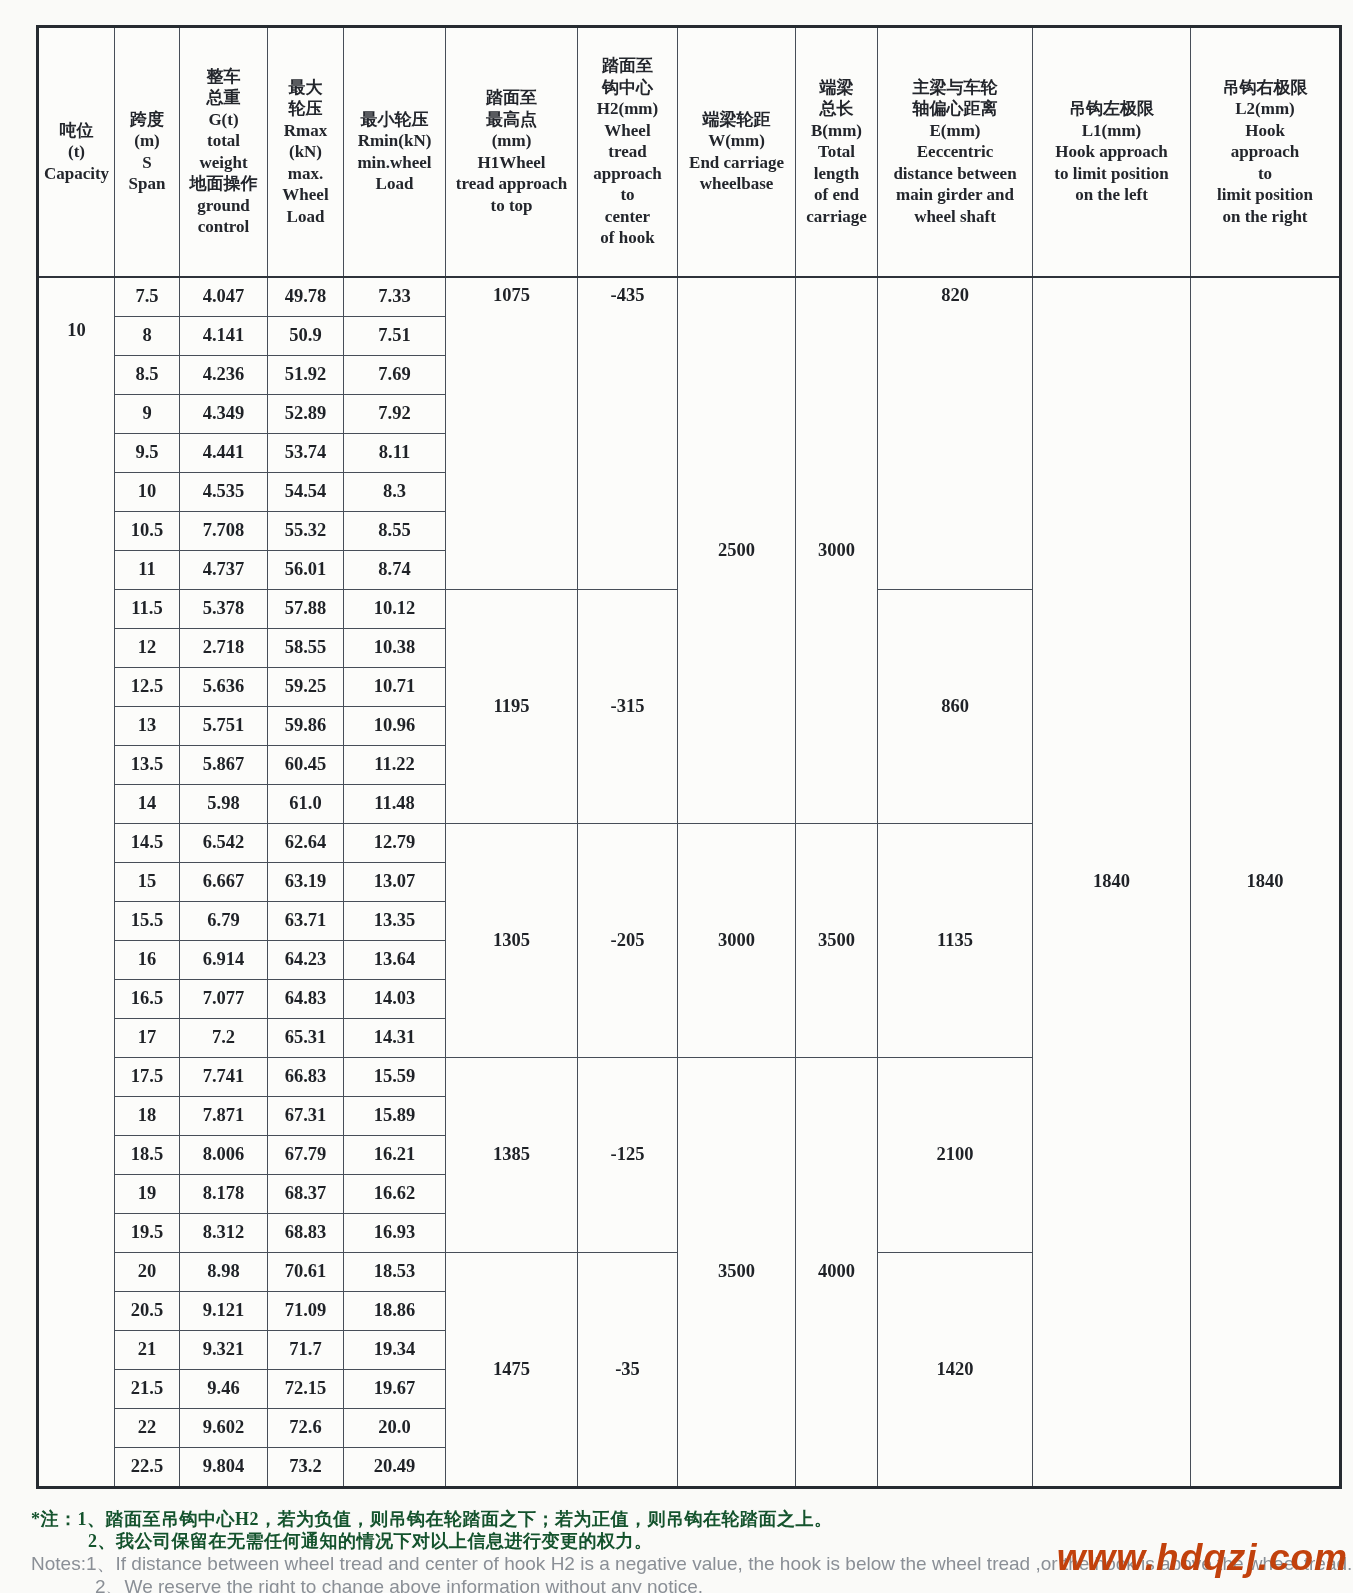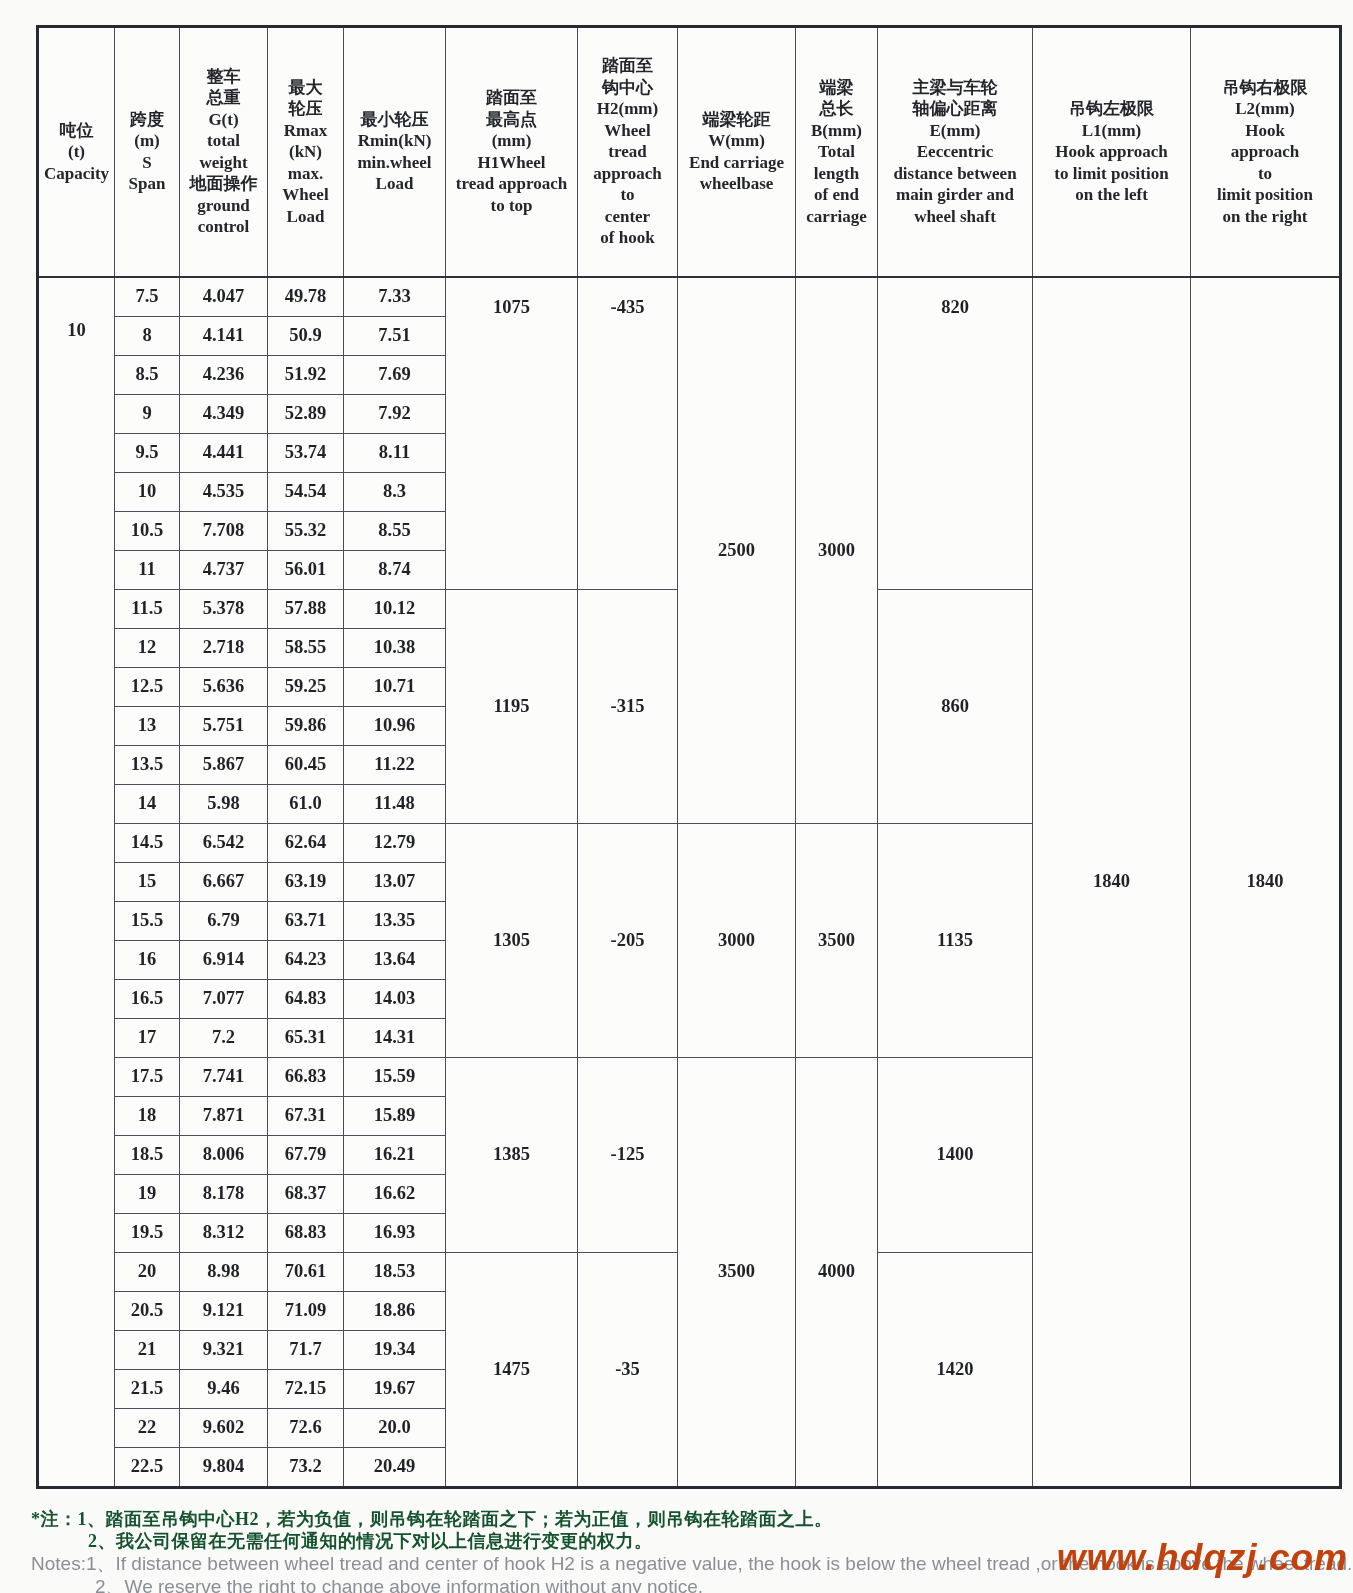--- a/index.html
+++ b/index.html
@@ -40,21 +40,21 @@
     white-space:pre-line;text-align:center;vertical-align:middle;
     padding:4px 1px;color:#23262c;
     border-bottom:2.5px solid #2e333a;
   }
   td{
     height:38px;
     font-size:18.5px;font-weight:bold;
     text-align:center;vertical-align:middle;
     padding:0 2px;color:#1f2227;
   }
-  td.top{vertical-align:top;padding-top:19px;margin-top:28px;}
+  td.top{vertical-align:top;padding-top:7px;margin-top:28px;}
   td.cap{vertical-align:top;padding-top:42px;}
 
   .notes{
     position:absolute;left:31px;top:1508px;width:1310px;
   }
   .note-cn{
     font-size:18px;font-weight:bold;color:#14532d;
     line-height:22px;letter-spacing:0.5px;
     font-family:"Liberation Serif","DejaVu Serif",serif;
     white-space:nowrap;
@@ -308,21 +308,21 @@
         </tr>
         <tr>
           <td>17.5</td>
           <td>7.741</td>
           <td>66.83</td>
           <td>15.59</td>
           <td rowspan="5">1385</td>
           <td rowspan="5">-125</td>
           <td rowspan="11">3500</td>
           <td rowspan="11">4000</td>
-          <td rowspan="5">1400</td>
+          <td rowspan="5">2100</td>
         </tr>
         <tr>
           <td>18</td>
           <td>7.871</td>
           <td>67.31</td>
           <td>15.89</td>
         </tr>
         <tr>
           <td>18.5</td>
           <td>8.006</td>

